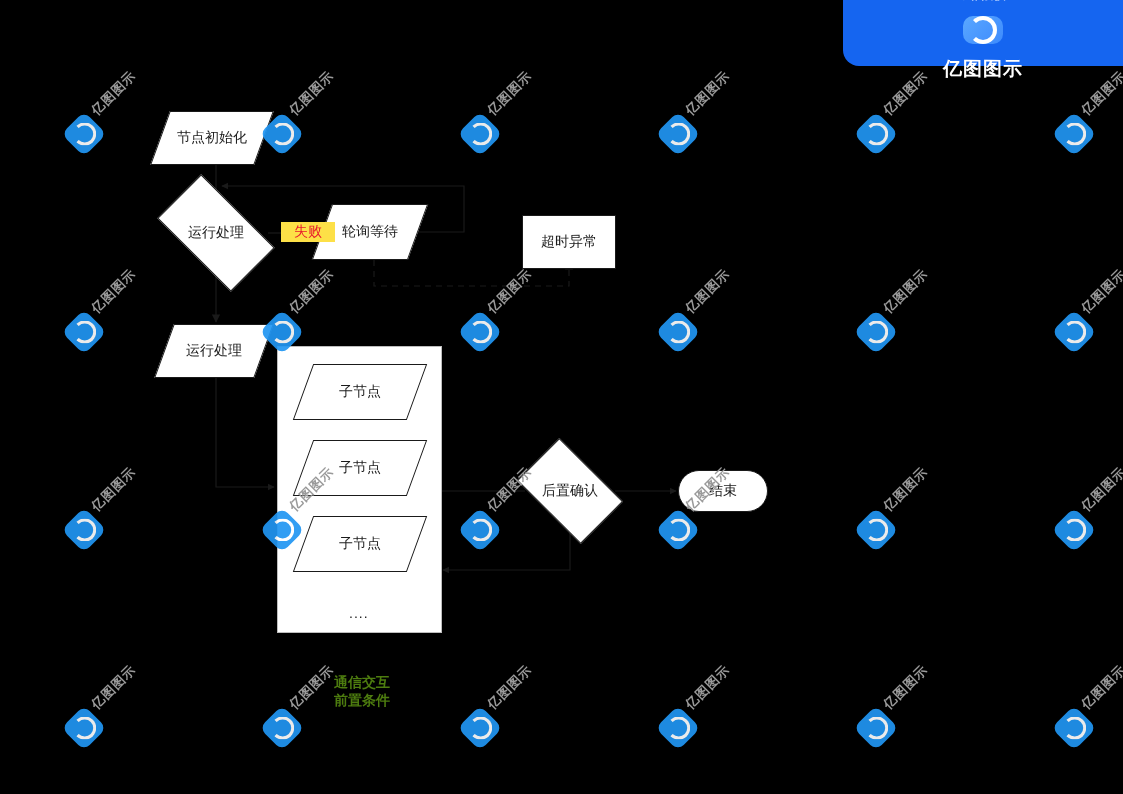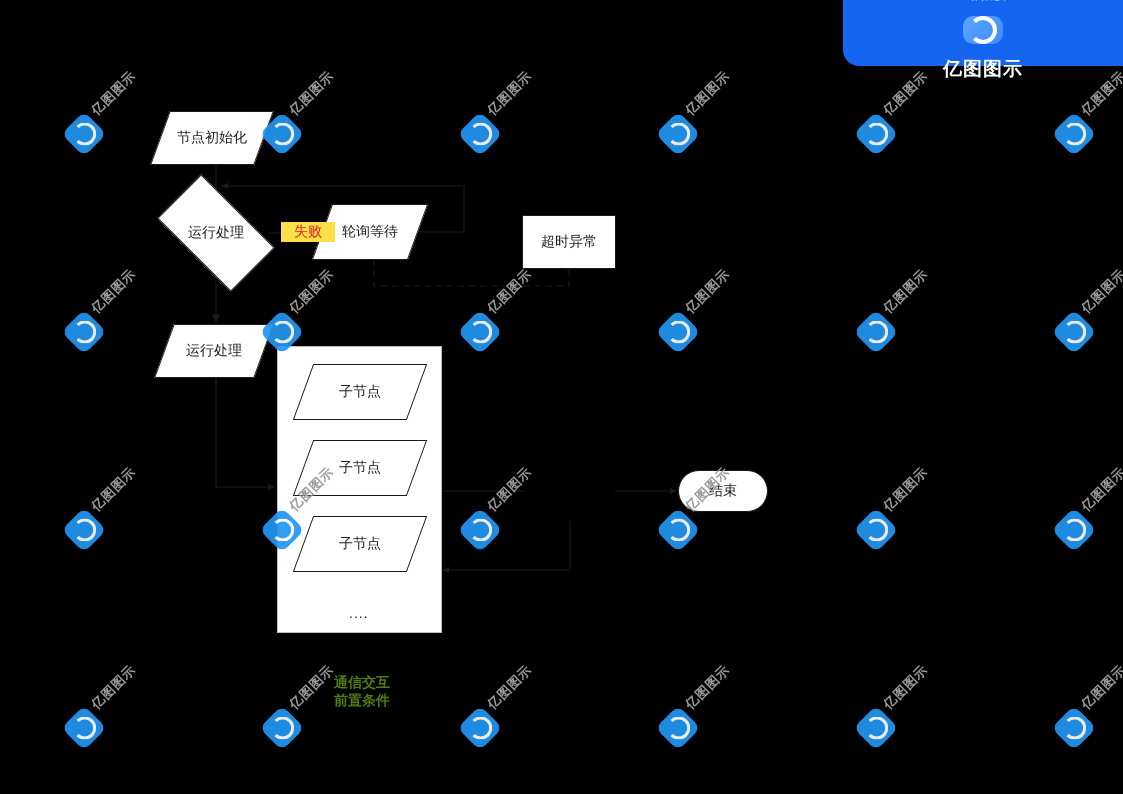--- a/index.html
+++ b/index.html
@@ -298,20 +298,24 @@
     <div class="node shape-parallelogram" style="left:303px; top:440px; width:114px; height:56px;">
       <span class="label">子节点</span>
     </div>
 
     <div class="node shape-parallelogram" style="left:303px; top:516px; width:114px; height:56px;">
       <span class="label">子节点</span>
     </div>
 
     <div class="ellipsis-text" style="left:349px; top:605px;">....</div>
 
+    <div class="node shape-diamond" style="left:525px; top:461px; width:90px; height:60px;">
+      <span class="dia-bg"></span>
+      <span class="label">后置确认</span>
+    </div>
 
     <div class="node shape-pill" style="left:678px; top:470px; width:90px; height:42px;">
       <span class="label">结束</span>
     </div>
 
     <div class="free-text" style="left:334px; top:674px;">通信交互</div>
     <div class="free-text" style="left:334px; top:692px;">前置条件</div>
 
   </div>
 

